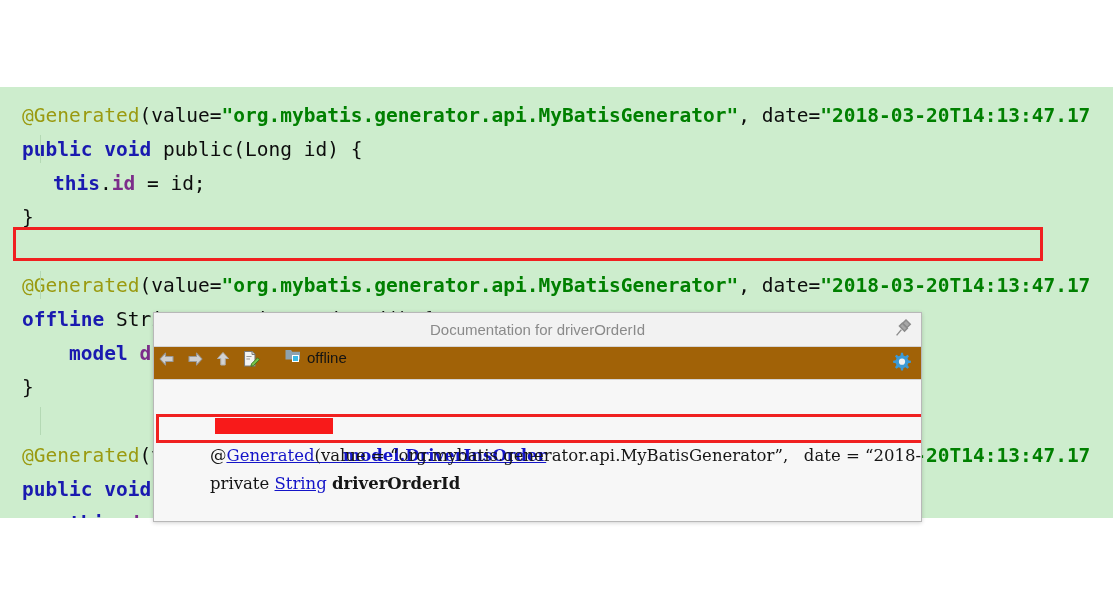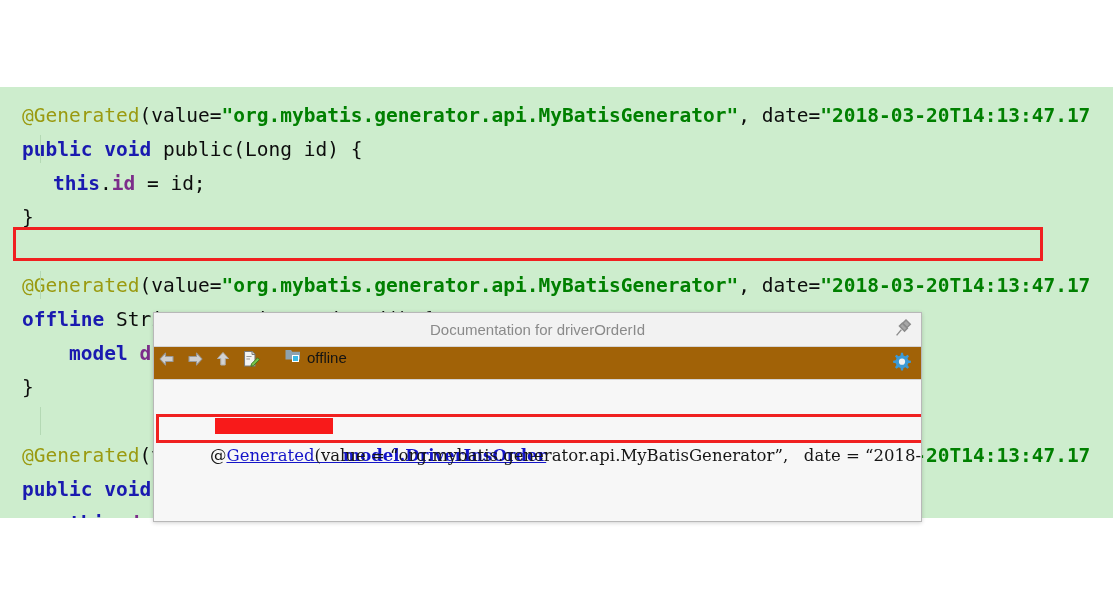--- a/index.html
+++ b/index.html
@@ -280,19 +280,22 @@
         <span style="position:relative; display:inline-block;">
           <span class="doc-link">&nbsp;&nbsp;&nbsp;&nbsp;&nbsp;&nbsp;&nbsp;&nbsp;&nbsp;&nbsp;&nbsp;&nbsp;&nbsp;&nbsp;<span>model.DriverInsOrder</span></span>
           <span class="redaction-bar"></span>
         </span>
       </div>
 
       <div class="doc-line" style="padding-left:6px;">
         <span>@</span><span class="doc-link-plain">Generated</span><span>(value = “org.mybatis.generator.api.MyBatisGenerator”,   date = “2018-03-20T14:13:47.177+08:00”</span>
       </div>
 
+      <div class="doc-line" style="padding-left:6px;">
+        <span>private </span><span class="doc-link-plain">String</span><span> </span><span class="doc-bold">driverOrderId</span>
+      </div>
 
       <div class="doc-redbox"></div>
     </div>
 
   </div>
 
 </div>
 
 </body></html>

